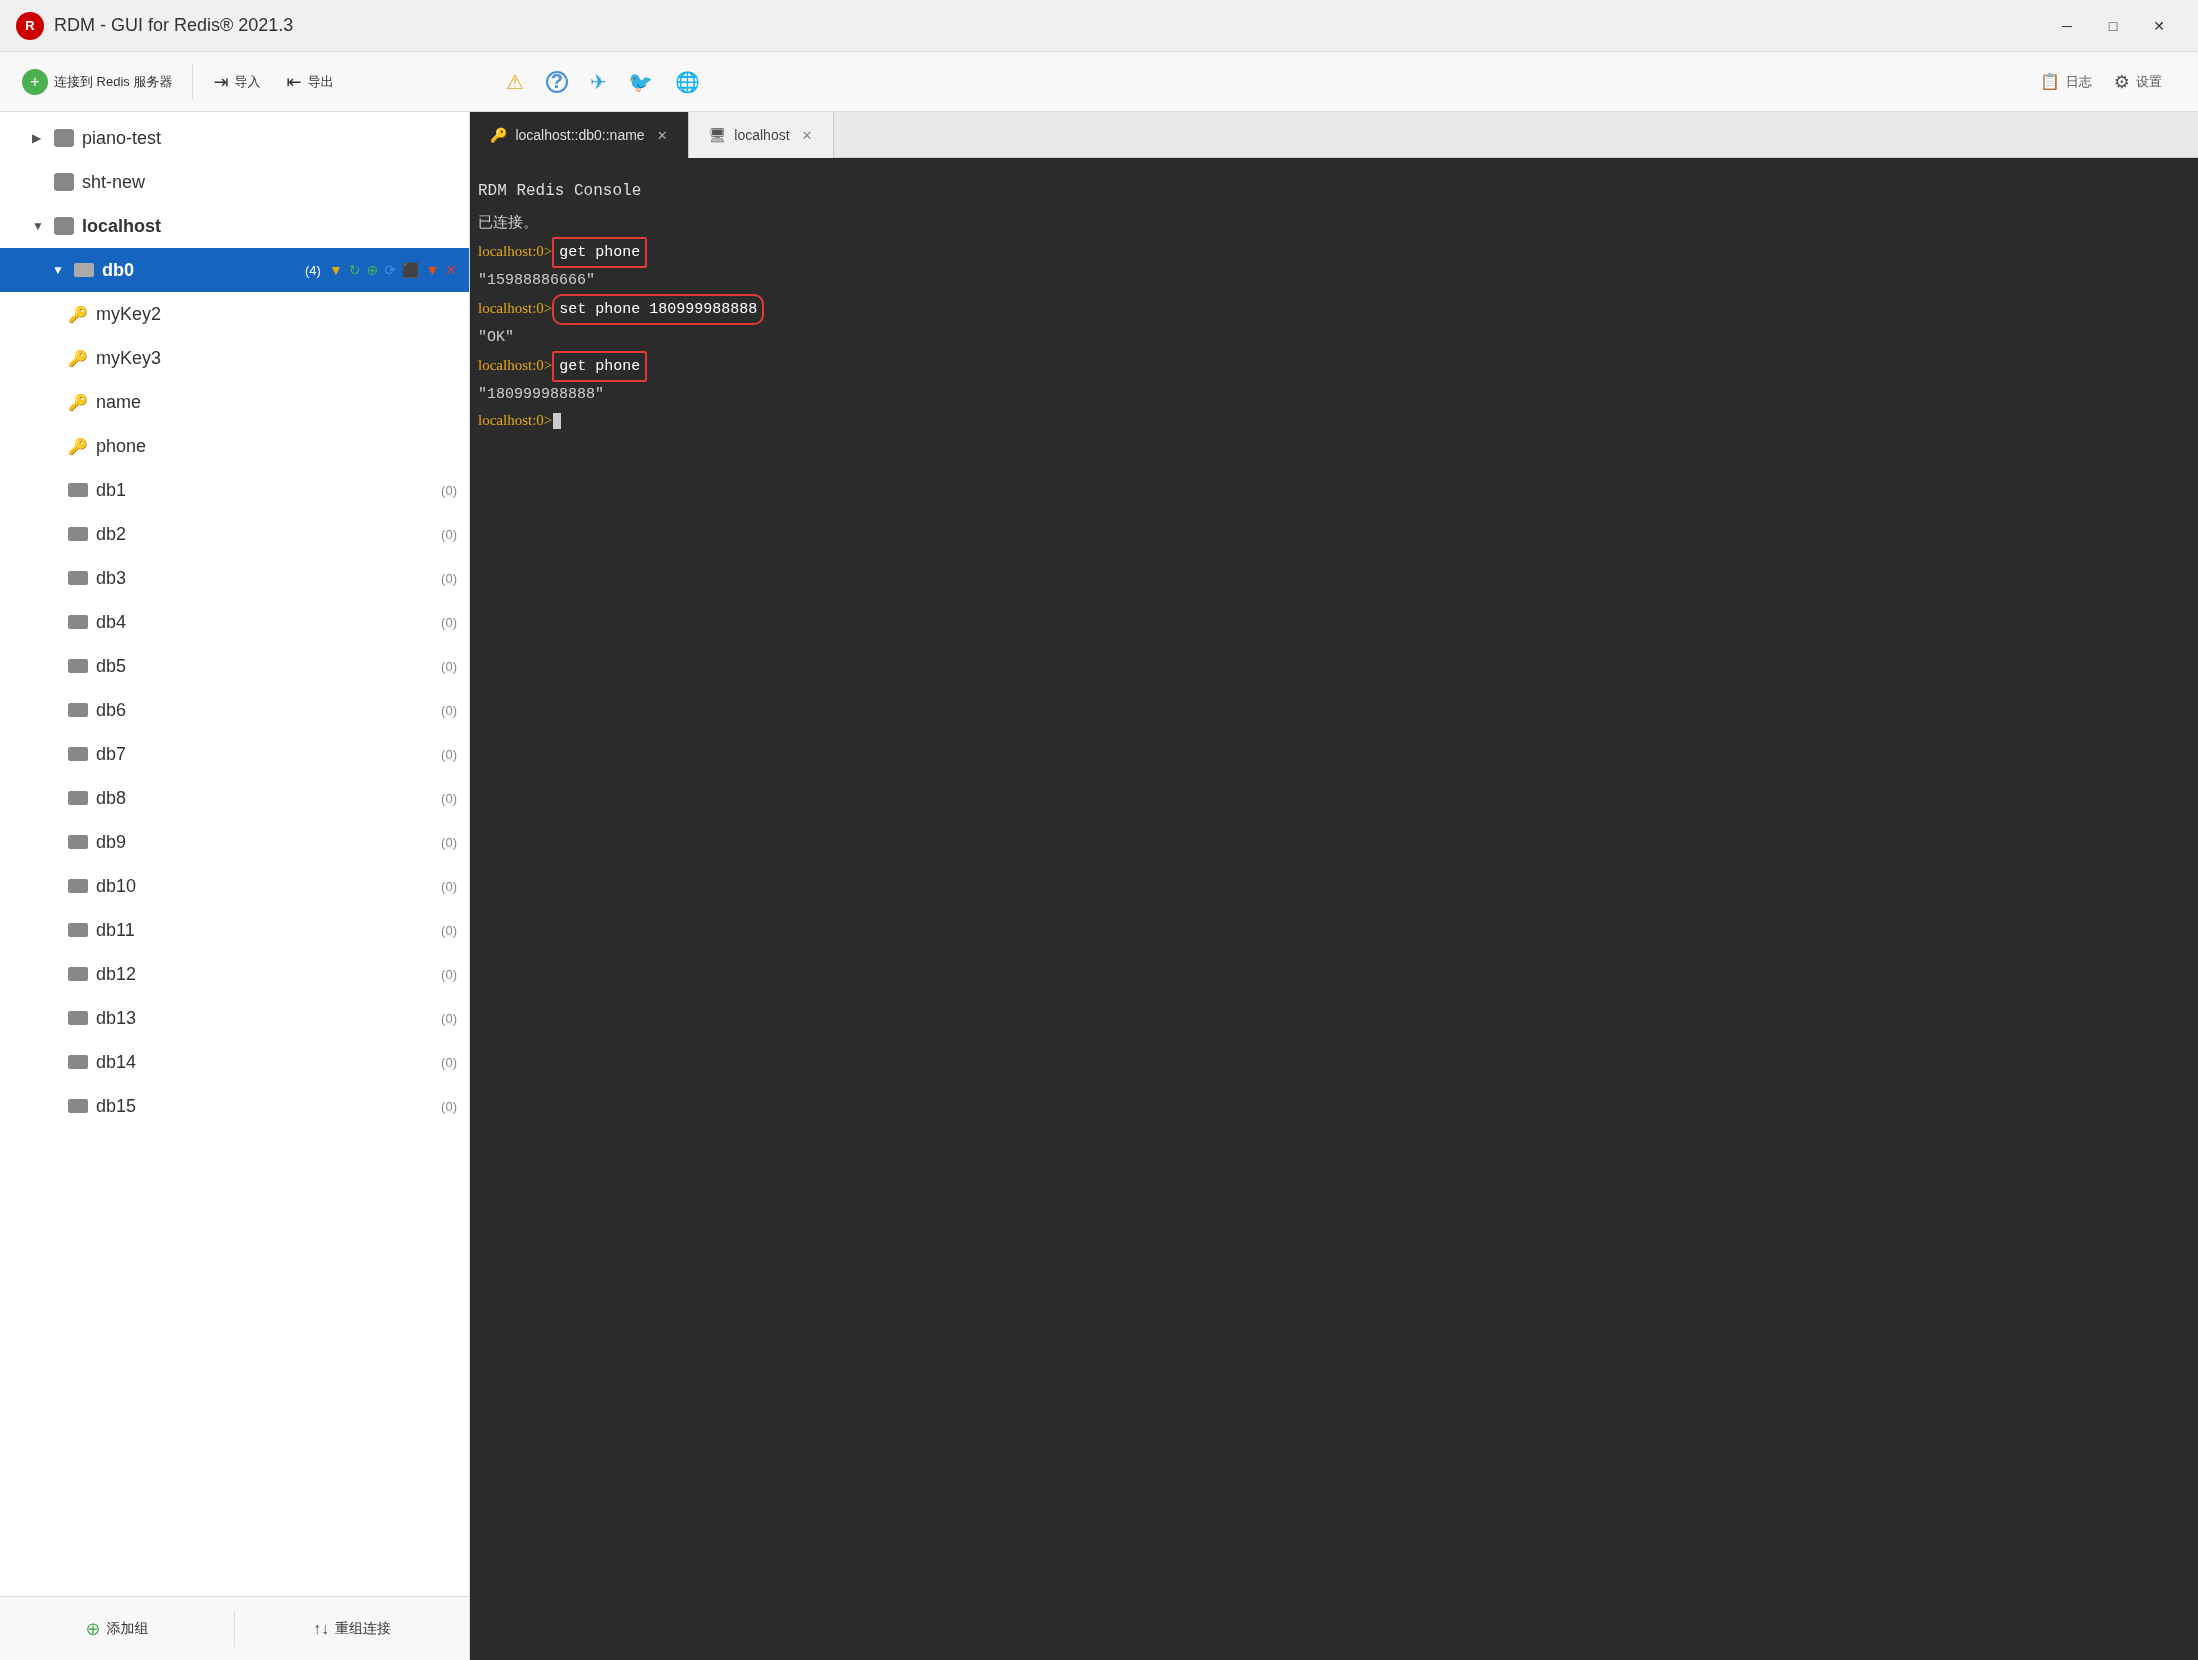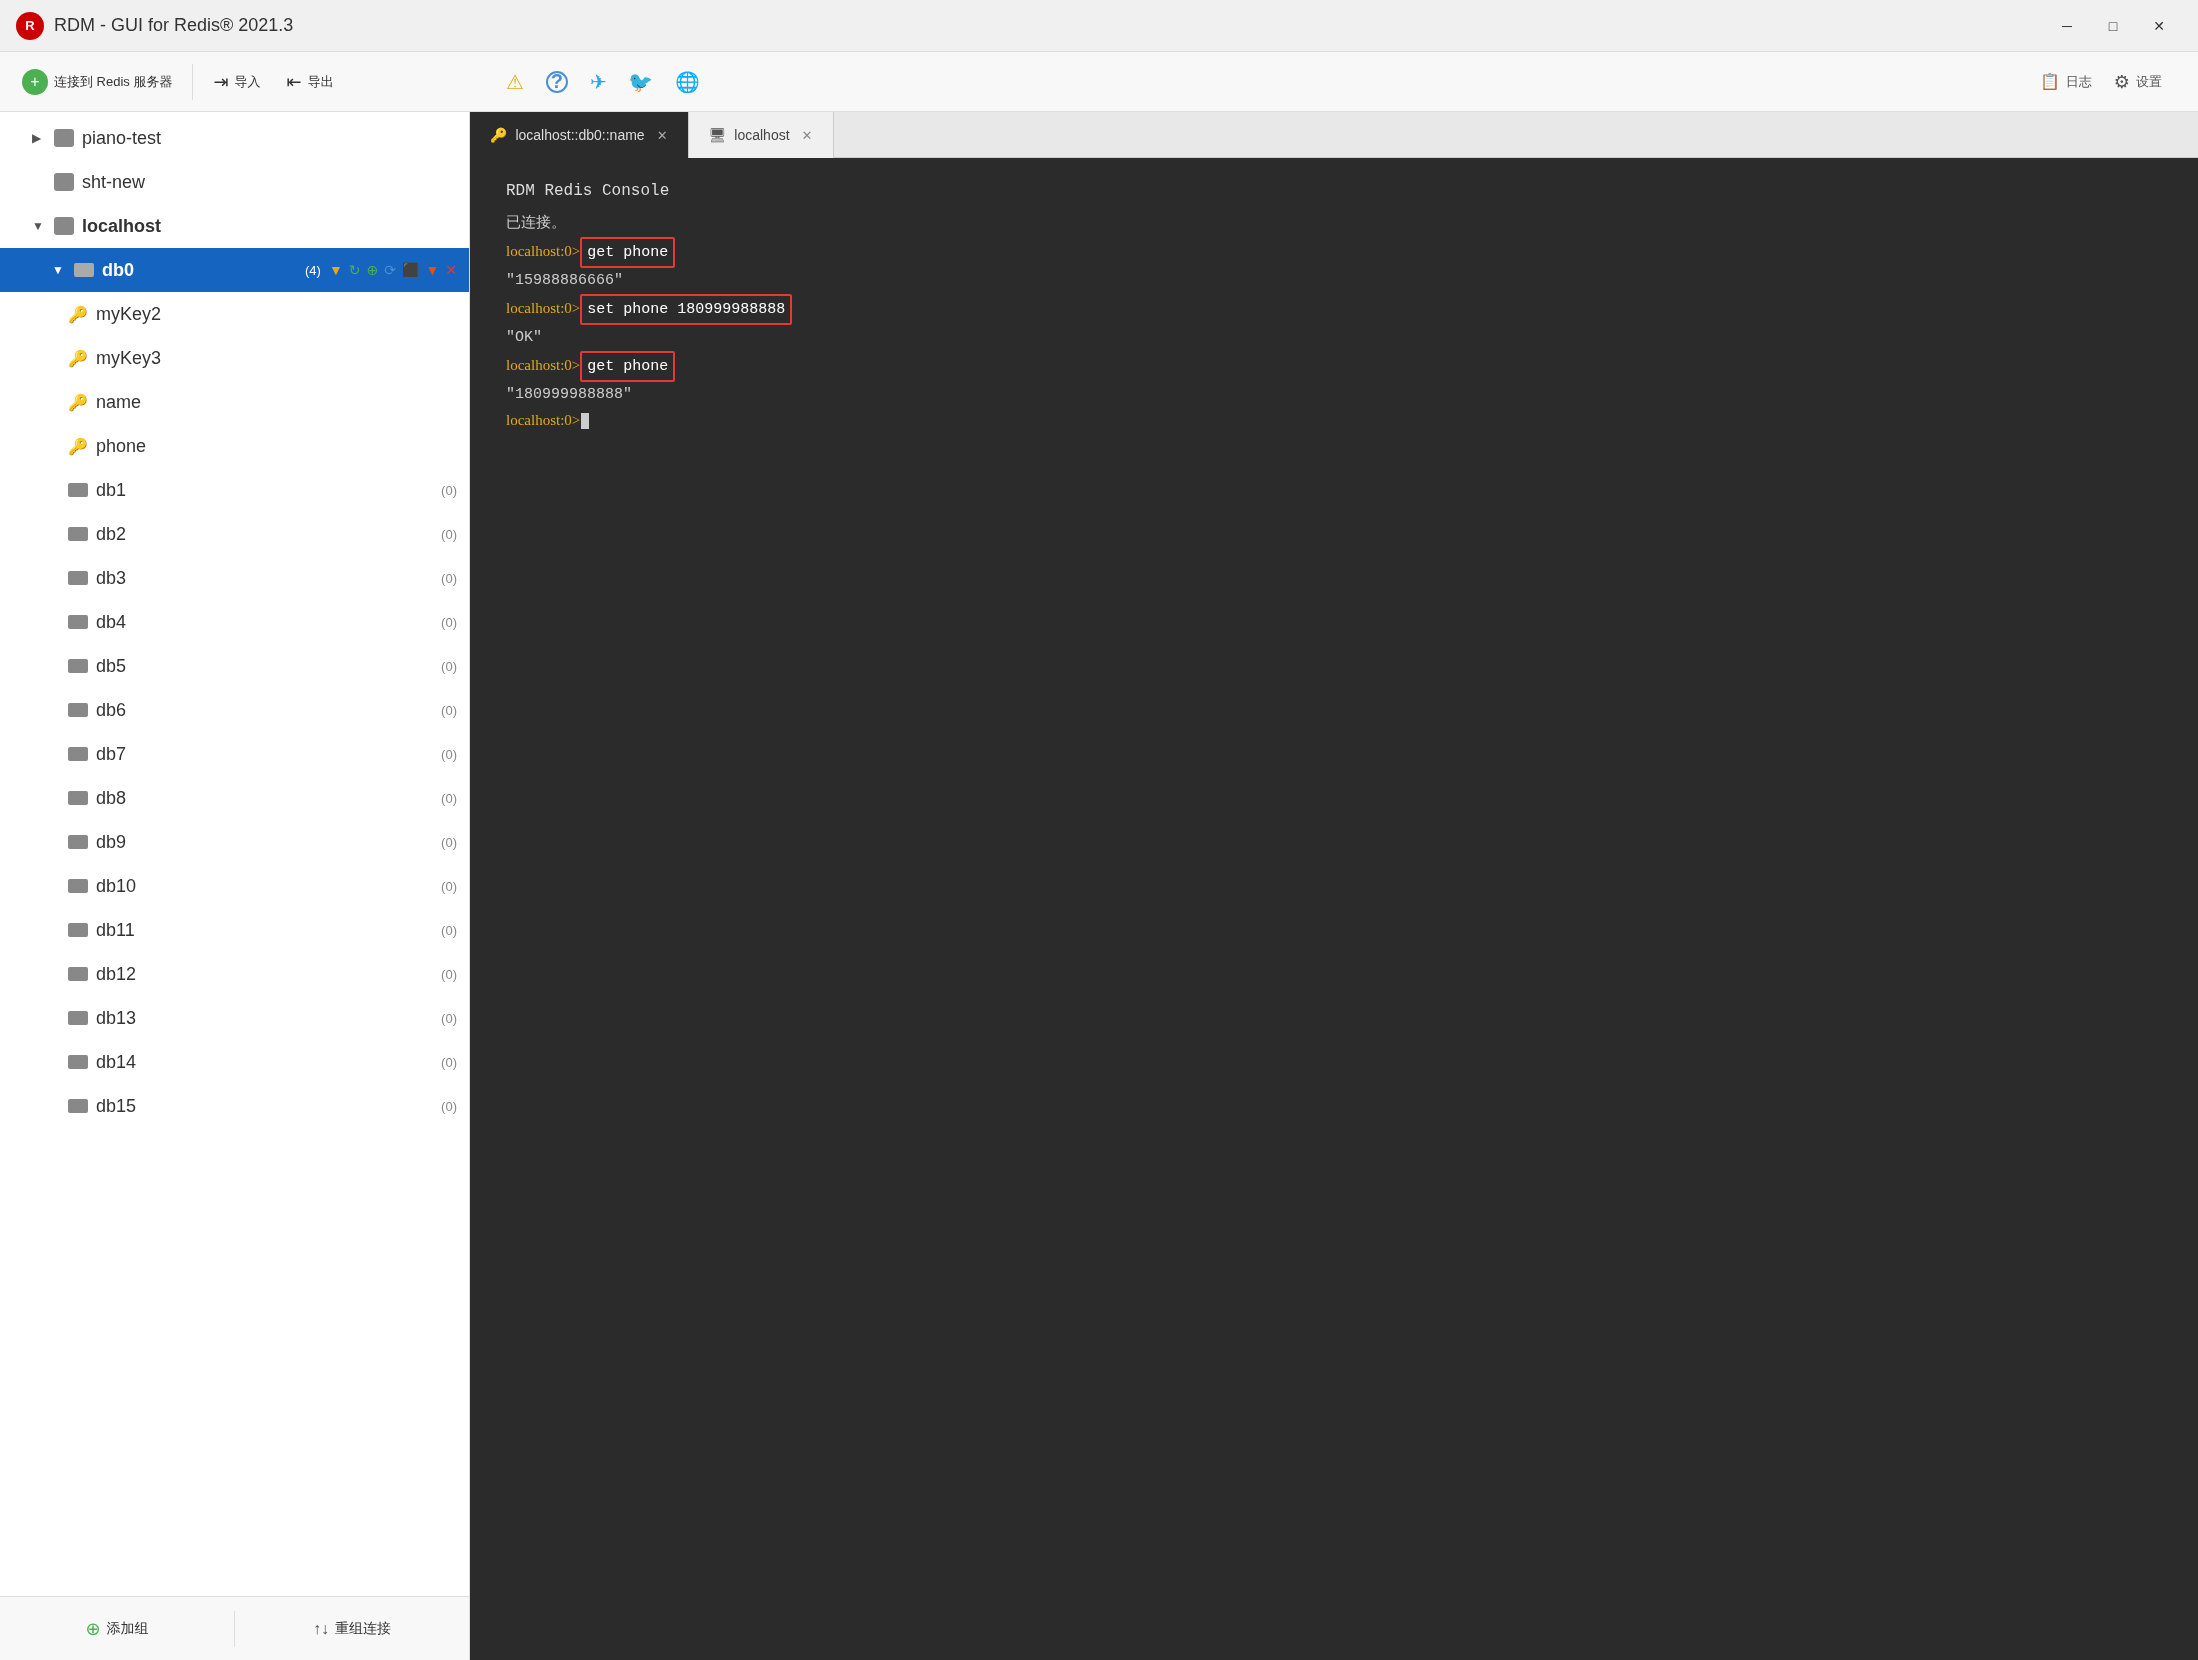--- a/index.html
+++ b/index.html
@@ -76,21 +76,21 @@
     
     .tabs { display: flex; background: #e8e8e8; border-bottom: 1px solid #ccc; height: 46px; }
     .tab { display: flex; align-items: center; gap: 8px; padding: 0 20px; height: 46px; cursor: pointer; border-right: 1px solid #ccc; font-size: 14px; color: #444; background: #f0f0f0; }
     .tab.active { background: #2b2b2b; color: #ddd; }
     .tab-icon-key { color: #e6a817; font-size: 14px; }
     .tab-icon-server { color: #555; font-size: 14px; }
     .tab-close { margin-left: 4px; color: #888; cursor: pointer; font-size: 13px; }
     .tab.active .tab-close { color: #aaa; }
 
     
-    .console { flex: 1; padding: 20px 36px; font-family: 'Courier New', Consolas, monospace; font-size: 15px; overflow-y: auto; color: #ccc; line-height: 1.7; }
+    .console { flex: 1; padding: 20px 8px; font-family: 'Courier New', Consolas, monospace; font-size: 15px; overflow-y: auto; color: #ccc; line-height: 1.7; }
     .console-title { color: #ddd; font-size: 16px; margin-bottom: 6px; }
     .console-connecting { color: #e6a817; }
     .console-connected { color: #ccc; }
     .console-prompt { color: #e6a817; font-family: Liberation Serif, serif; }
     .console-result { color: #cccccc; }
     .console-ok { color: #cccccc; }
     .console-cursor { display: inline-block; width: 8px; height: 16px; background: #ccc; vertical-align: middle; margin-left: 1px; animation: blink 1s infinite; }
     @keyframes blink { 0%,50% { opacity: 1; } 51%,100% { opacity: 0; } }
 
     
@@ -324,21 +324,21 @@
     <div class="console">
       <div class="console-title">RDM Redis Console</div>
       <div class="console-connected">已连接。</div>
 
       <div>
         <span class="console-prompt">localhost:0&gt;</span><span style="display:inline-block;background:none;border:2px solid #e53935;border-radius:2px;padding:1px 5px;color:white;margin-left:0;">get phone</span>
       </div>
       <div class="console-result">"15988886666"</div>
 
       <div>
-        <span class="console-prompt">localhost:0&gt;</span><span style="display:inline-block;background:none;border:2px solid #e53935;border-radius:2px;padding:1px 5px;color:white;margin-left:0;">set phone 180999988888</span>
+        <span class="console-prompt">localhost:0&gt;</span><span style="display:inline-block;background:none;border:2px solid #e53935;border-radius:10px;padding:1px 5px;color:white;margin-left:0;">set phone 180999988888</span>
       </div>
       <div class="console-ok">"OK"</div>
 
       <div>
         <span class="console-prompt">localhost:0&gt;</span><span style="display:inline-block;background:none;border:2px solid #e53935;border-radius:2px;padding:1px 5px;color:white;margin-left:0;">get phone</span>
       </div>
       <div class="console-result">"180999988888"</div>
 
       <div>
         <span class="console-prompt">localhost:0&gt;</span><span class="console-cursor"></span>

